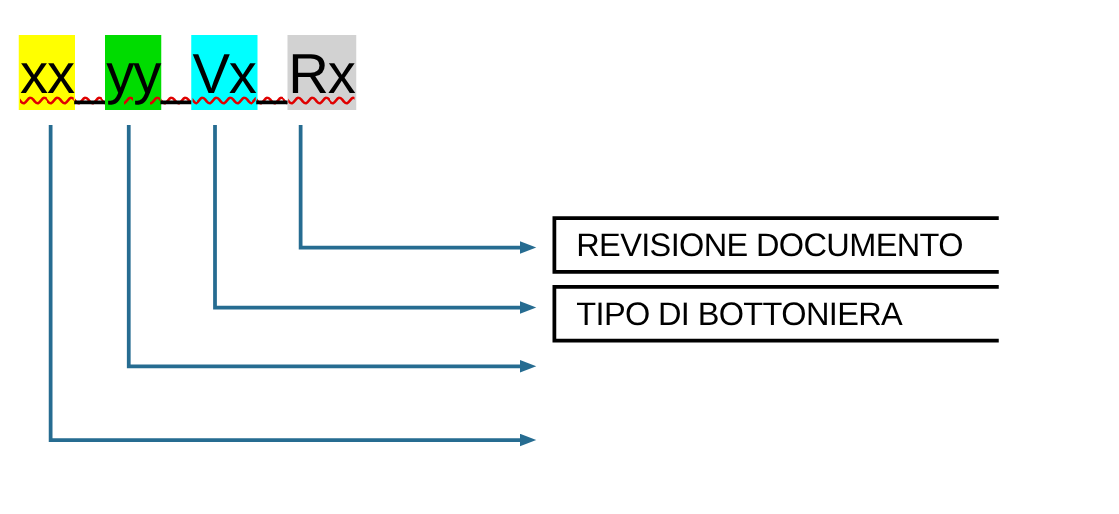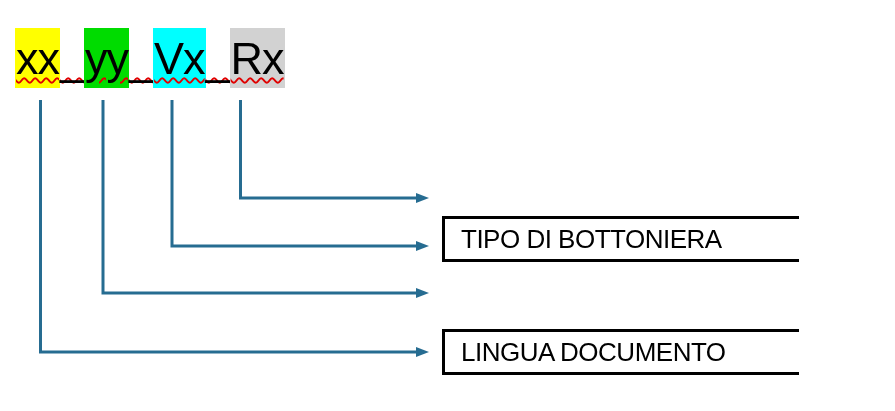--- a/index.html
+++ b/index.html
@@ -54,21 +54,21 @@
     border: 3px solid var(--box-border, #000);
     background: var(--background, #fff);
     display: flex;
     align-items: center;
     padding-left: 16px;
     font-size: 26px;
     letter-spacing: -0.5px;
     color: var(--text, #000);
   }
   .label-box.pos-0 { top: 173px; }
-  .label-box.pos-1 { top: 216px; align-items: center; }
+  .label-box.pos-1 { top: 228px; align-items: center; }
   .label-box.pos-2 { top: 277px; }
   .label-box.pos-3 { top: 329px; }
 </style>
 </head>
 <body>
 
 <div class="canvas">
 
   <div class="code-line"><span class="code-seg" style="background-color: rgb(255, 255, 0);">xx</span><span>_</span><span class="code-seg" style="background-color: rgb(0, 220, 0);">yy</span><span>_</span><span class="code-seg" style="background-color: rgb(0, 255, 255);">Vx</span><span>_</span><span class="code-seg" style="background-color: rgb(210, 210, 210);">Rx</span></div>
 
@@ -77,20 +77,20 @@
       <marker id="arrowhead" markerWidth="14" markerHeight="12" refX="0" refY="5" orient="auto" markerUnits="userSpaceOnUse">
         <path d="M0,0 L13,5 L0,10 Z"></path>
       </marker>
     </defs>
     <path class="conn" d="M240.5,100 L240.5,198 L416,198" marker-end="url(#arrowhead)"></path>
     <path class="conn" d="M172,100 L172,246 L416,246" marker-end="url(#arrowhead)"></path>
     <path class="conn" d="M103,100 L103,293 L416,293" marker-end="url(#arrowhead)"></path>
     <path class="conn" d="M40.5,100 L40.5,352 L416,352" marker-end="url(#arrowhead)"></path>
   </svg>
 
+  <div class="label-box pos-0">
+    <span>REVISIONE DOCUMENTO</span>
+  </div>
   <div class="label-box pos-1">
     <span>TIPO DI BOTTONIERA</span>
-  </div>
-  <div class="label-box pos-3">
-    <span>LINGUA DOCUMENTO</span>
   </div>
 
 </div>
 
 </body></html>

